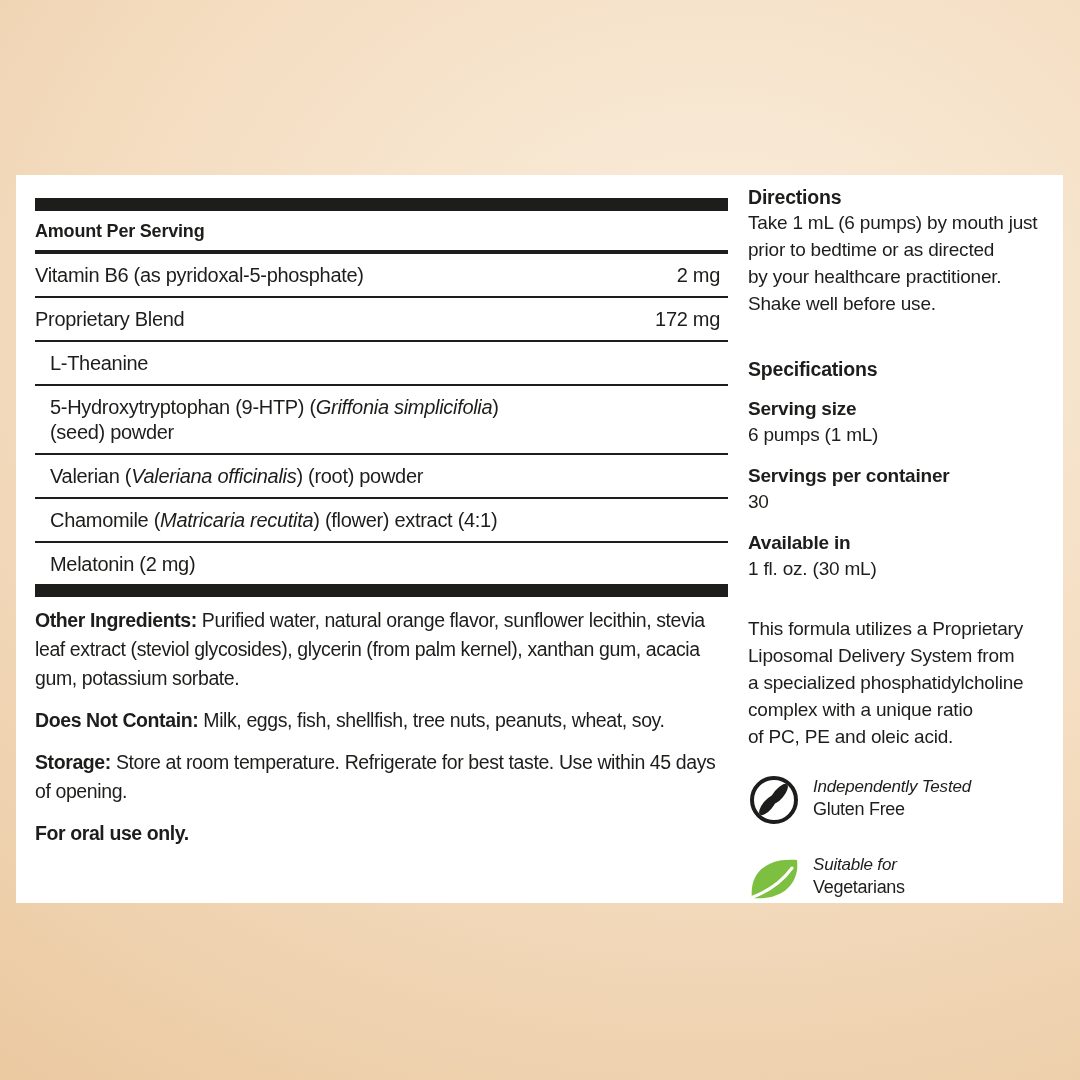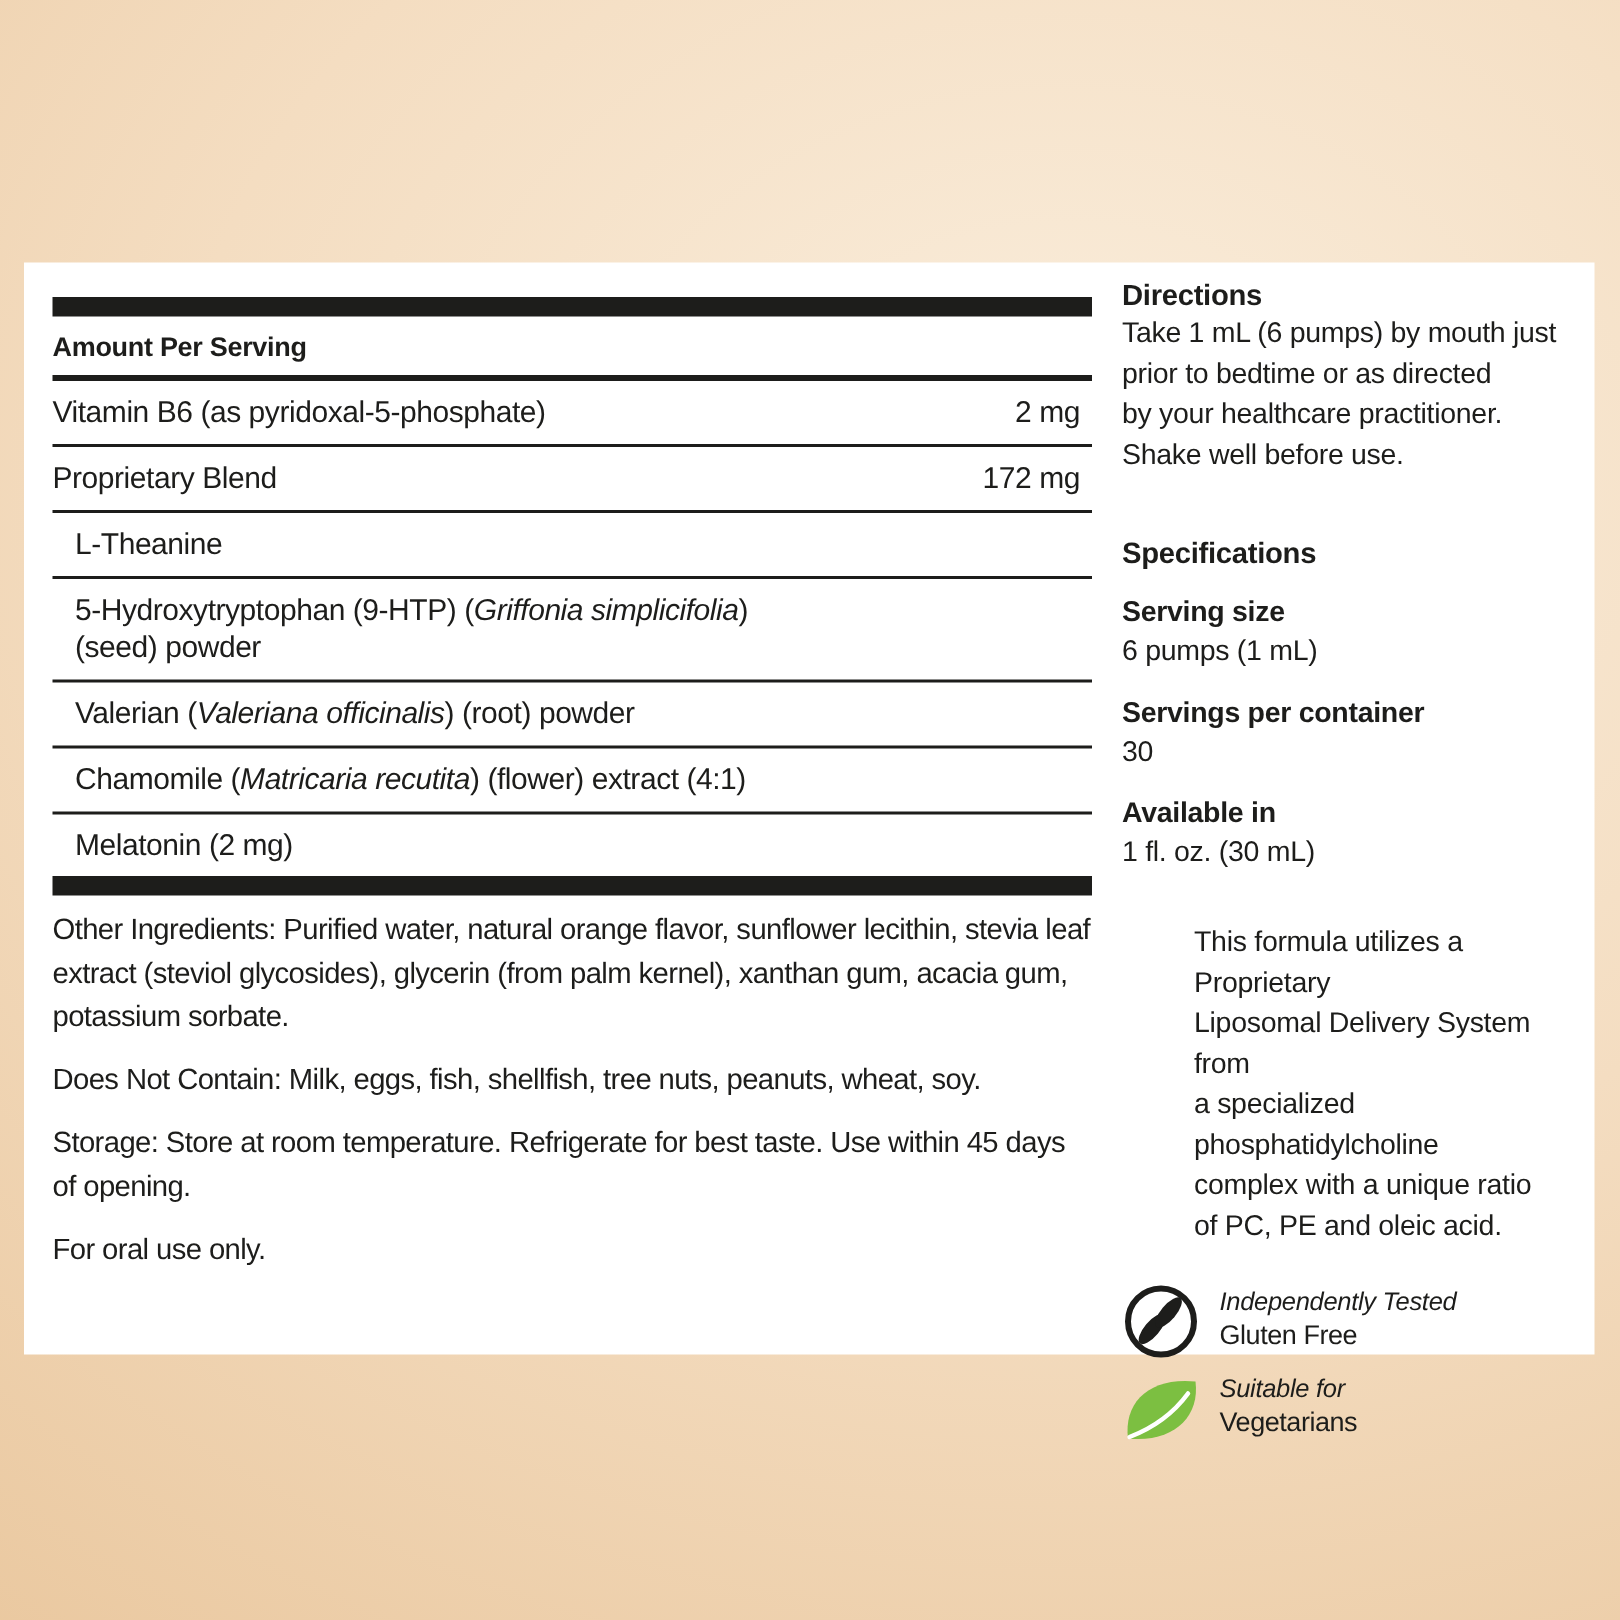--- a/index.html
+++ b/index.html
@@ -23,35 +23,35 @@
   .trow{
     display:flex;justify-content:space-between;align-items:flex-start;
     border-bottom:2px solid var(--ink,#1a1a1a);
     padding:9px 0 8px;font-size:20px;line-height:25px;letter-spacing:-0.3px;gap:40px;
   }
   .trow.last{border-bottom:none;padding-bottom:7px;}
   .tname.sub{padding-left:15px;}
   .tamount{white-space:nowrap;padding-right:8px;}
   .notes{margin-top:9px;font-size:19.5px;line-height:29px;letter-spacing:-0.4px;}
   .note{margin:0 0 13px;}
-  .note b{font-weight:normal;}
+  .note b{font-weight:bold;}
   
   .right{
     position:absolute;left:732px;top:10px;width:302px;
     font-size:19px;line-height:27px;letter-spacing:-0.2px;
   }
   .rtitle{font-weight:bold;font-size:19.5px;line-height:24px;}
   .pre{white-space:pre-line;margin:0;}
   .specs-title{margin-top:40px;}
   .spec{margin-top:16px;}
   .spec-label{font-weight:bold;line-height:24px;}
   .spec-value{line-height:27px;}
-  .formula{margin-top:33px;margin-left:48px;}
+  .formula{margin-top:33px;}
   .badges{margin-top:24px;}
-  .badge{display:flex;align-items:center;gap:13px;margin-top:6px;}
+  .badge{display:flex;align-items:center;gap:13px;margin-top:26px;}
   .badge:first-child{margin-top:0;}
   .badge-icon{width:52px;height:52px;flex:0 0 auto;}
   .badge-text{display:flex;flex-direction:column;}
   .badge-eyebrow{font-style:italic;font-size:17px;line-height:19px;}
   .badge-title{font-weight:normal;font-size:18px;line-height:27px;letter-spacing:-0.3px;}
 </style>
 </head>
 <body>
 
 <div class="panel">

